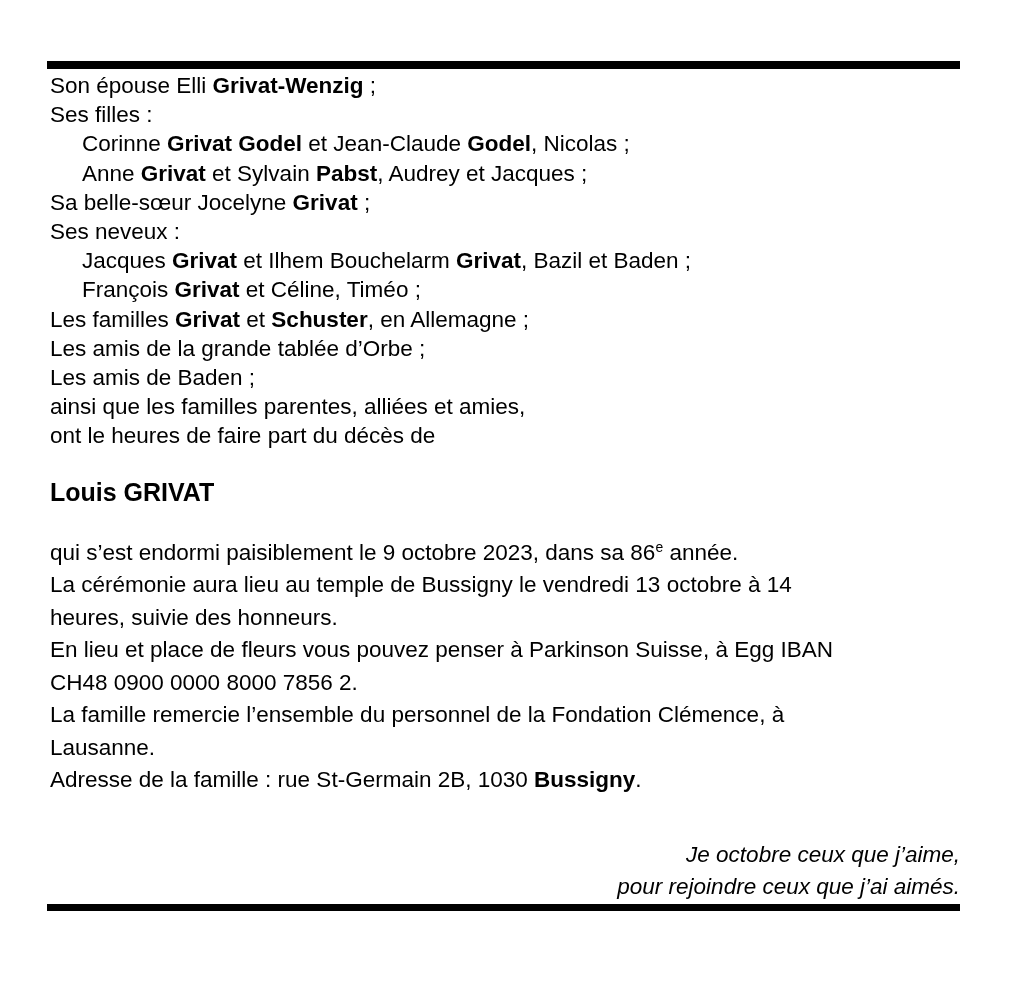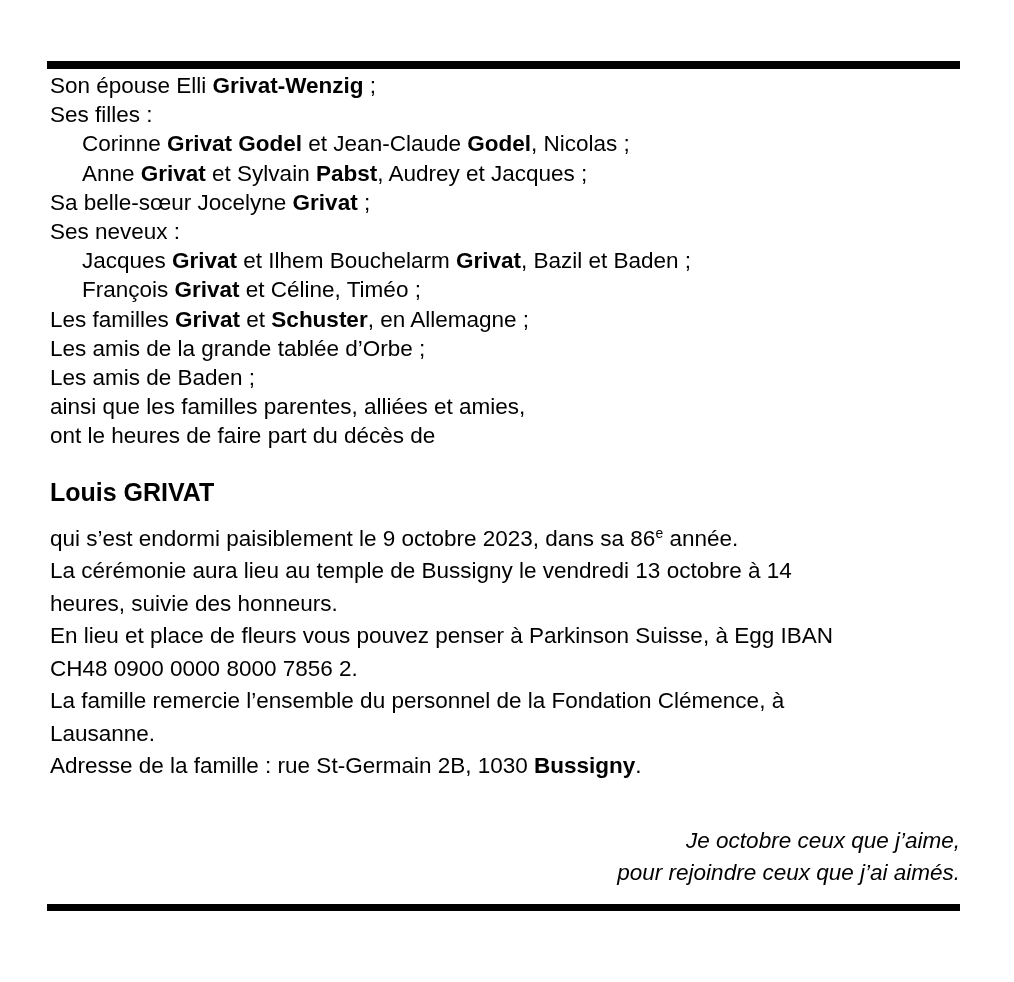--- a/index.html
+++ b/index.html
@@ -45,21 +45,21 @@
   .name {
     font-size: 25px;
     line-height: 30px;
     font-weight: bold;
     text-align: left;
     margin: 26px 0 0 0;
   }
   .body-text {
     font-size: 22.5px;
     line-height: 32.5px;
-    margin-top: 16px;
+    margin-top: 30px;
   }
   .epitaph {
     font-size: 22.5px;
     line-height: 32px;
     font-style: italic;
     text-align: right;
     margin-top: 42px;
   }
 </style>
 </head>

